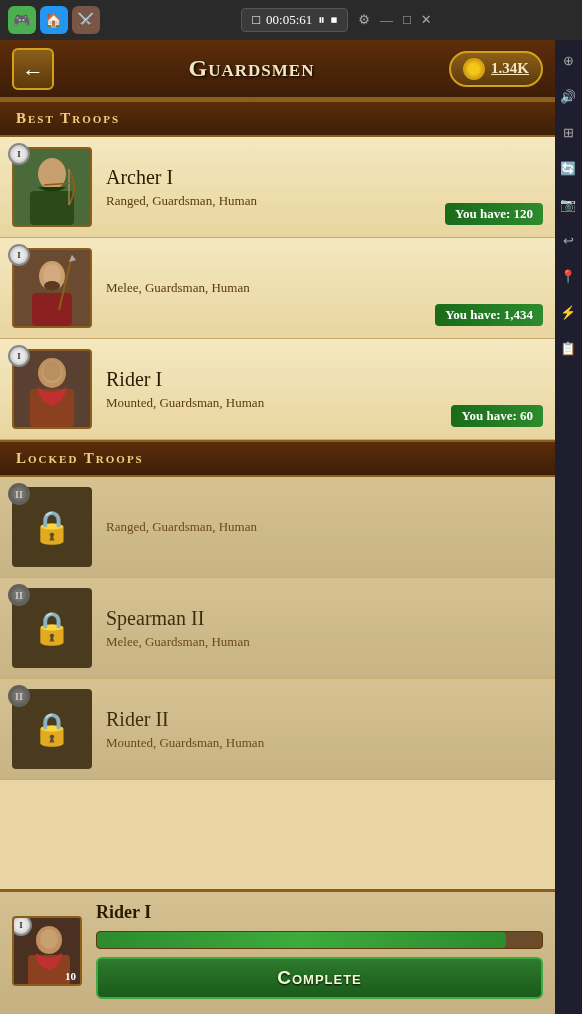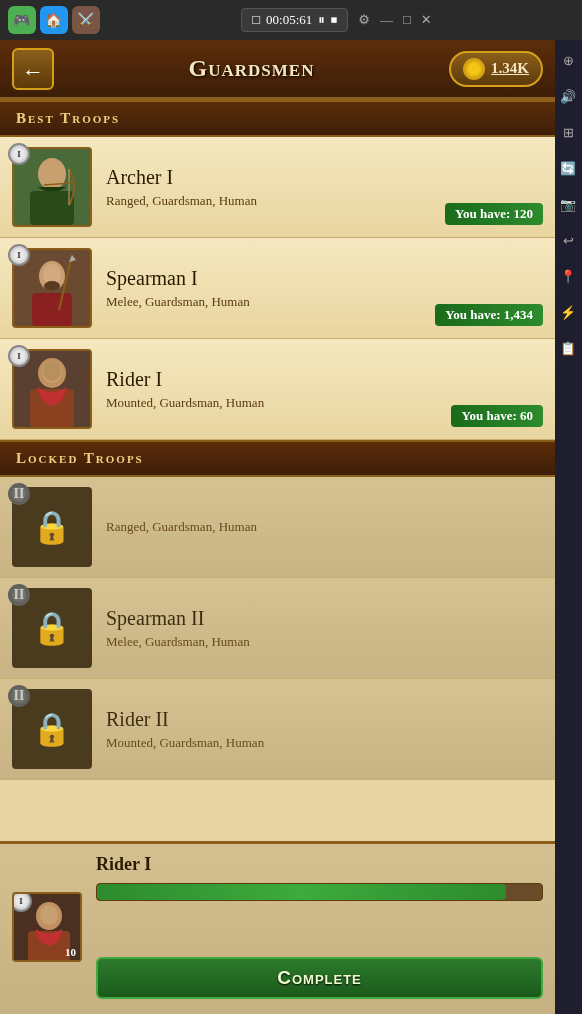--- a/index.html
+++ b/index.html
@@ -218,21 +218,21 @@
       color: #d4a017;
     }
     .locked-level-badge {
       position: absolute;
       top: -4px; left: -4px;
       width: 22px; height: 22px;
       background: radial-gradient(circle, #6a6a6a 40%, #3a3a3a 100%);
       border-radius: 50%;
       border: 2px solid #555;
       display: flex; align-items: center; justify-content: center;
-      font-size: 14px; color: #ccc; font-weight: bold;
+      font-size: 10px; color: #ccc; font-weight: bold;
     }
 
     
     .bottom-panel {
       position: absolute;
       bottom: 0; left: 0;
       width: 555px;
       background: linear-gradient(180deg, #d4c090 0%, #c4b080 100%);
       border-top: 3px solid #8B5E1A;
       padding: 10px 12px 15px;
@@ -289,21 +289,20 @@
       background: linear-gradient(180deg, #2d7a2d 0%, #1a5a1a 100%);
       border: 2px solid #3dab3d;
       border-radius: 6px;
       color: #f0ffd0;
       font-size: 19px;
       font-weight: bold;
       font-variant: small-caps;
       cursor: pointer;
       letter-spacing: 1px;
       text-shadow: 0 1px 2px #000;
-      margin-top: 48px;
     }
 
     
     .avatar-archer { background: linear-gradient(135deg, #6b8c4a 0%, #3a5c2a 100%); }
     .avatar-spearman { background: linear-gradient(135deg, #8c6a4a 0%, #5c3a2a 100%); }
     .avatar-rider { background: linear-gradient(135deg, #7a5a3a 0%, #4a3020 100%); }
   </style>
 </head>
 <body>
 
@@ -395,21 +394,20 @@
 
             <ellipse cx="38" cy="36" rx="8" ry="5" fill="#5a3a20"></ellipse>
 
             <line x1="58" y1="5" x2="45" y2="60" stroke="#8B5E1A" stroke-width="2"></line>
             <polygon points="58,5 62,10 55,12" fill="#aaa"></polygon>
           </svg>
         </div>
         <div class="troop-level-badge roman">I</div>
       </div>
       <div class="troop-info">
-        <div class="troop-name">Spearman I</div>
         <div class="troop-tags">Melee, Guardsman, Human</div>
       </div>
       <div class="troop-count">You have: 1,434</div>
     </div>
 
     <div class="troop-item">
       <div class="troop-avatar-wrapper">
         <div class="troop-avatar avatar-rider">
           <svg width="76" height="76" viewBox="0 0 76 76" xmlns="http://www.w3.org/2000/svg">
             <rect width="76" height="76" fill="#5a4030"></rect>

